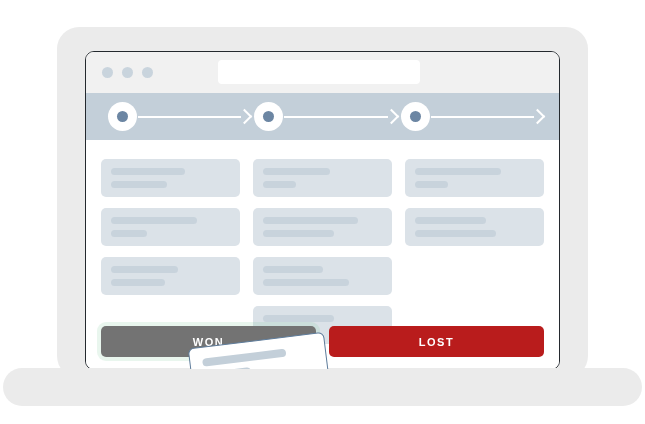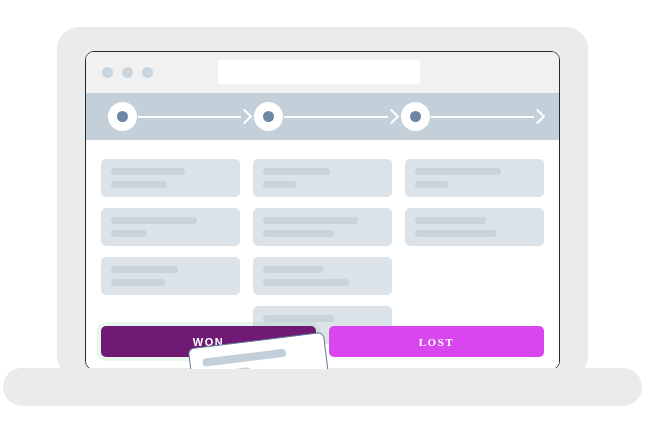--- a/index.html
+++ b/index.html
@@ -223,26 +223,25 @@
     border-radius: 5px;
     display: flex;
     align-items: center;
     justify-content: center;
     color: #ffffff;
     font-size: 11px;
     font-weight: bold;
     letter-spacing: 1.6px;
   }
   .result-btn.won {
-    background: #701a75;
+    background: #737373;
     box-shadow: 0 0 0 4px rgba(126,199,154,0.17);
   }
   .result-btn.lost {
-    background: #d946ef;
-    font-family: Liberation Serif, serif;
+    background: #b91c1c;
   }
 
   
   .laptop-base {
     position: absolute;
     left: 3px;
     top: 368px;
     width: 639px;
     height: 38px;
     background: #ebebeb;

